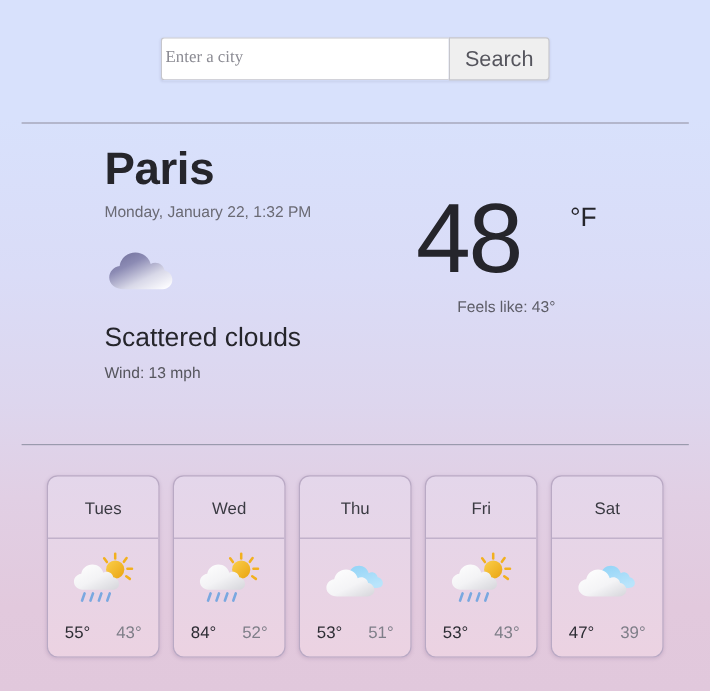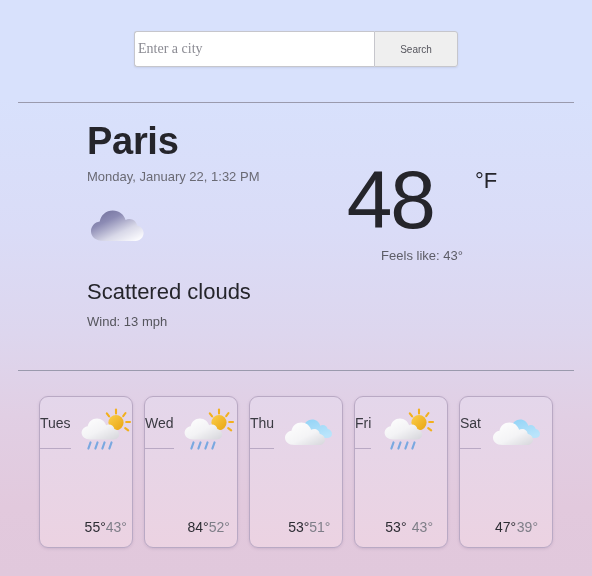--- a/index.html
+++ b/index.html
@@ -58,21 +58,21 @@
   .search-input::placeholder {
     color: #8b8b93;
   }
   .search-button {
     width: 84px;
     box-sizing: border-box;
     border: 1px solid #c6c6cc;
     border-radius: 0 3px 3px 0;
     background: #efefef;
     font-family: "Liberation Sans", sans-serif;
-    font-size: 10px;
+    font-size: 18px;
     color: #55555d;
     cursor: pointer;
   }
 
   
   .divider {
     position: absolute;
     left: 18px;
     width: 556px;
     height: 1px;
@@ -108,21 +108,21 @@
     font-size: 13px;
     color: #6a6a74;
   }
   .current-icon {
     margin-top: 17px;
     margin-left: 0px;
     width: 60px;
     height: 48px;
   }
   .condition {
-    margin-top: 26px;
+    margin-top: 14px;
     font-size: 22px;
     color: #25252b;
   }
   .wind {
     margin-top: 9px;
     font-size: 13px;
     color: #55555d;
   }
   .current-right {
     position: absolute;
@@ -168,21 +168,21 @@
   }
   .fc-card {
     width: 94px;
     height: 152px;
     box-sizing: border-box;
     border: 1px solid #b9a9c4;
     border-radius: 9px;
     background: linear-gradient(to bottom, rgba(228,215,235,0.95) 0%, rgba(236,211,226,0.95) 100%);
     box-shadow: 0 1px 3px rgba(110,85,125,0.18);
     display: flex;
-    flex-direction: row;
+    flex-direction: column;
     overflow: hidden;
   }
   .fc-head {
     height: 51px;
     border-bottom: 1px solid #b9a9c4;
     display: flex;
     align-items: center;
     justify-content: center;
     font-size: 14px;
     color: #3a3a42;

